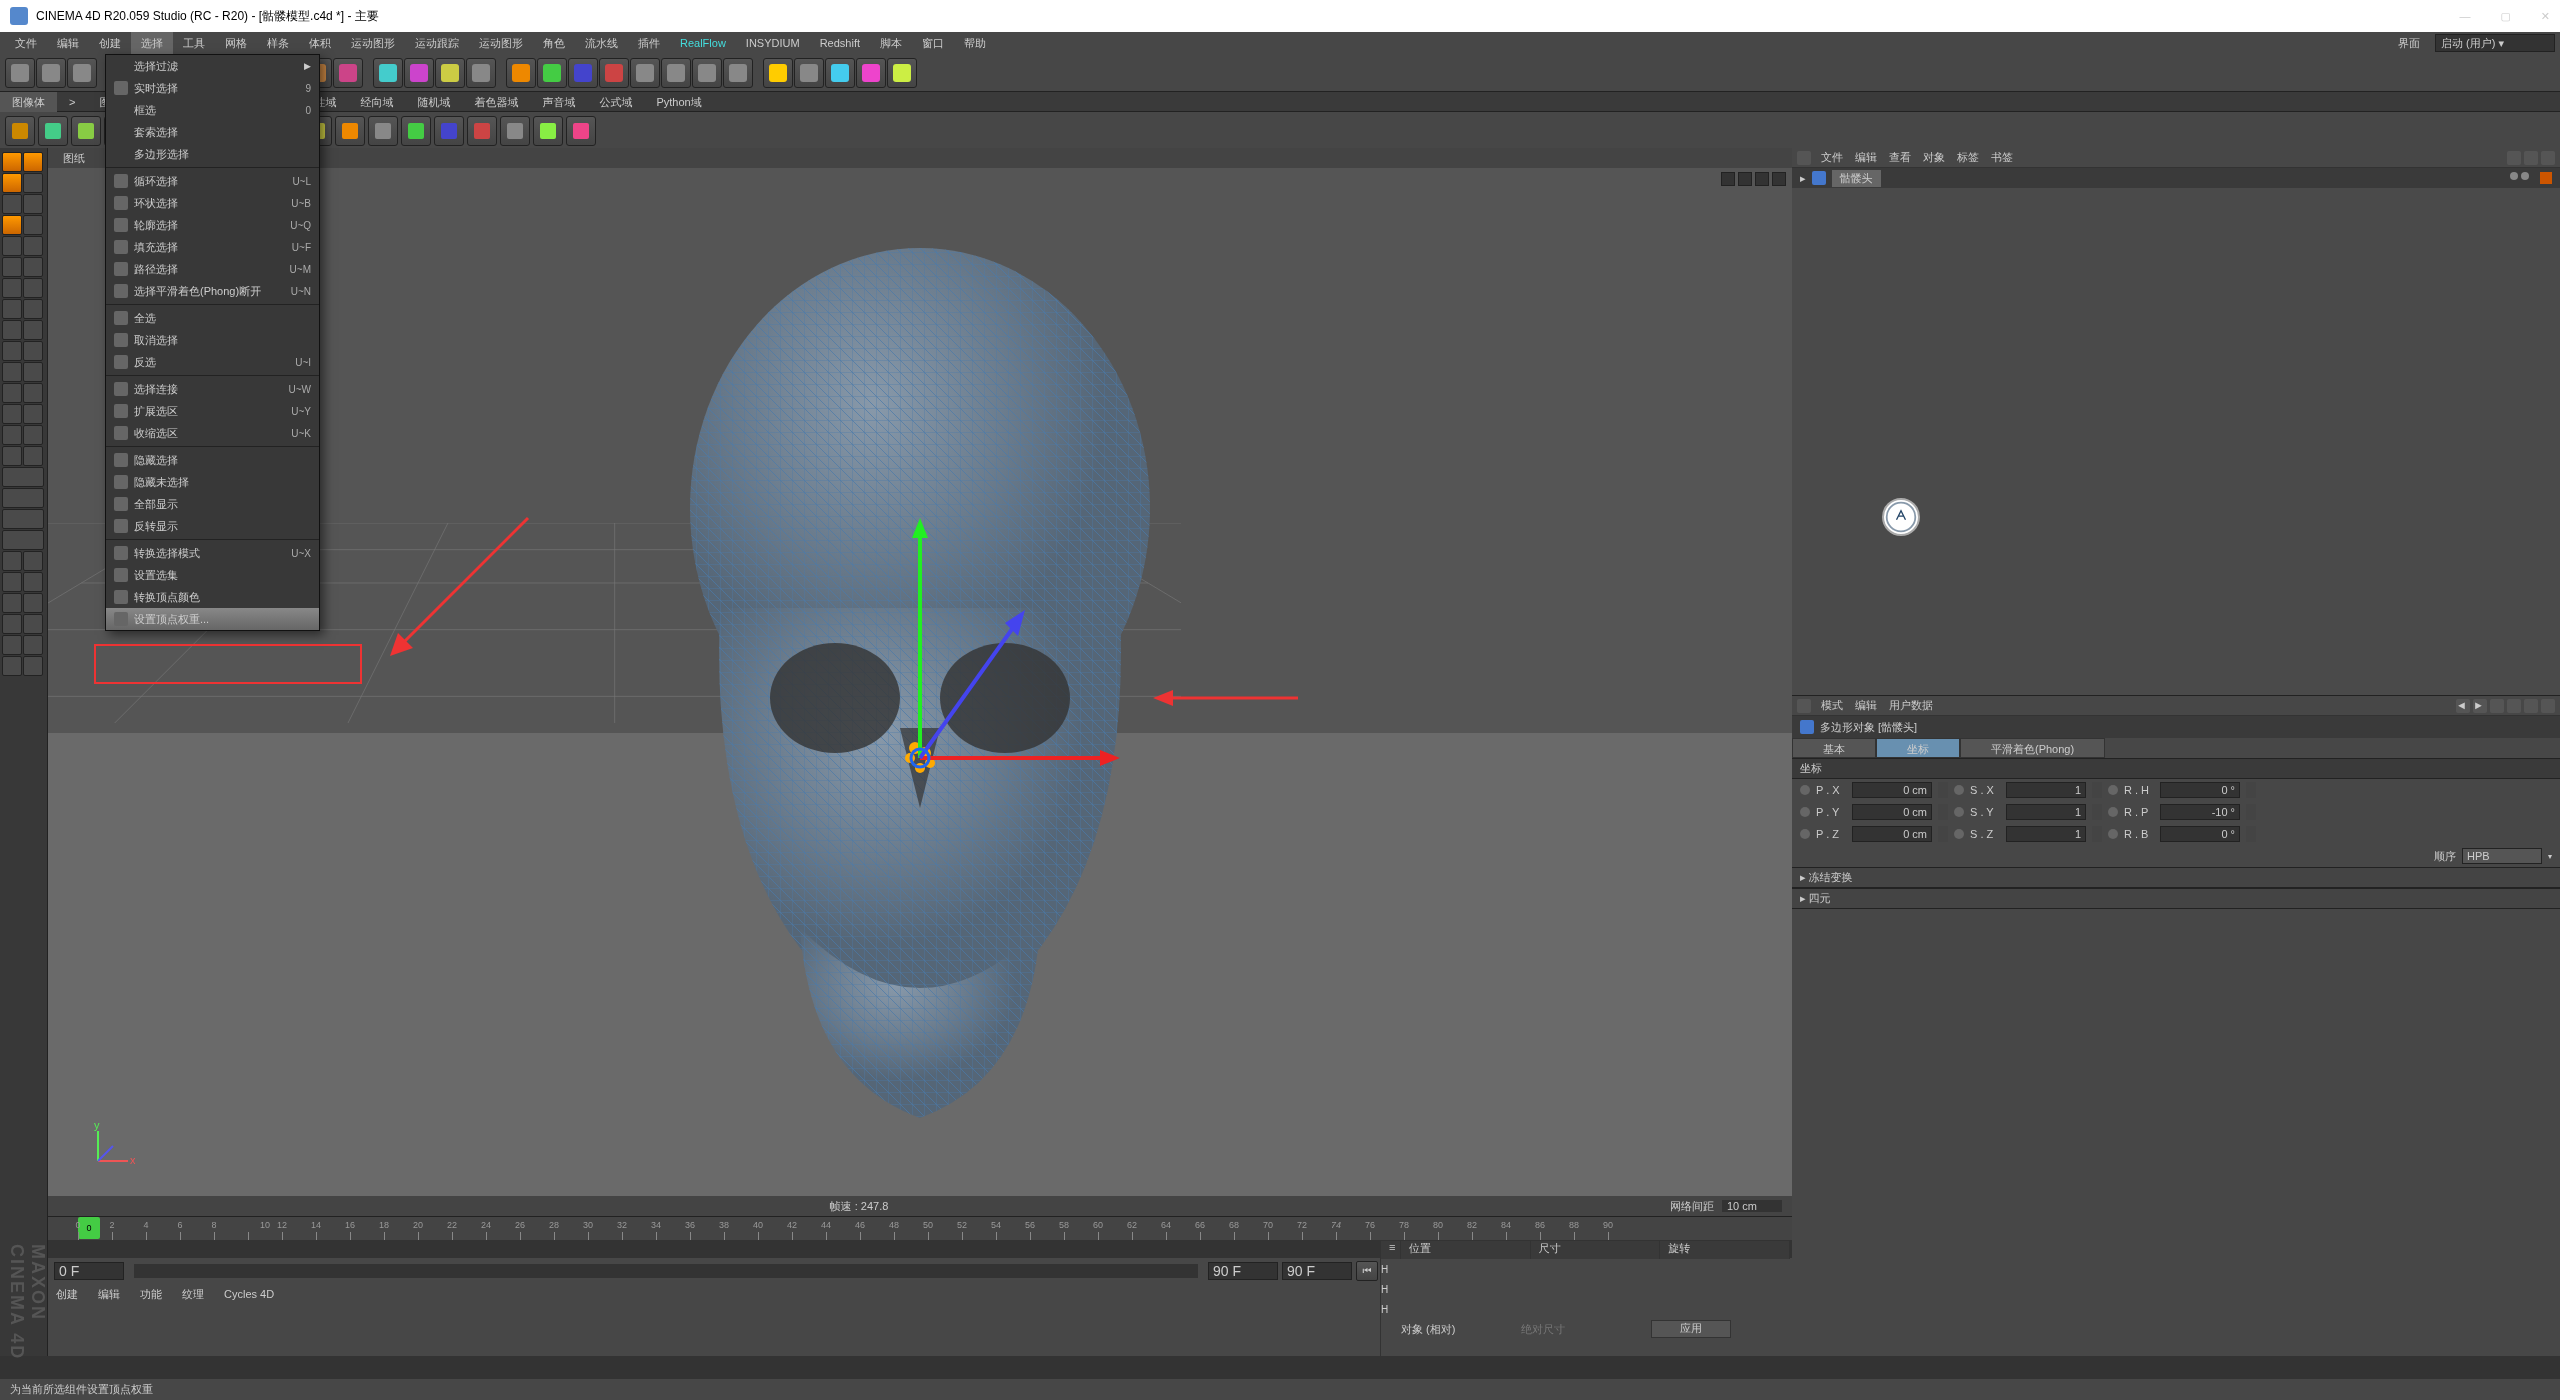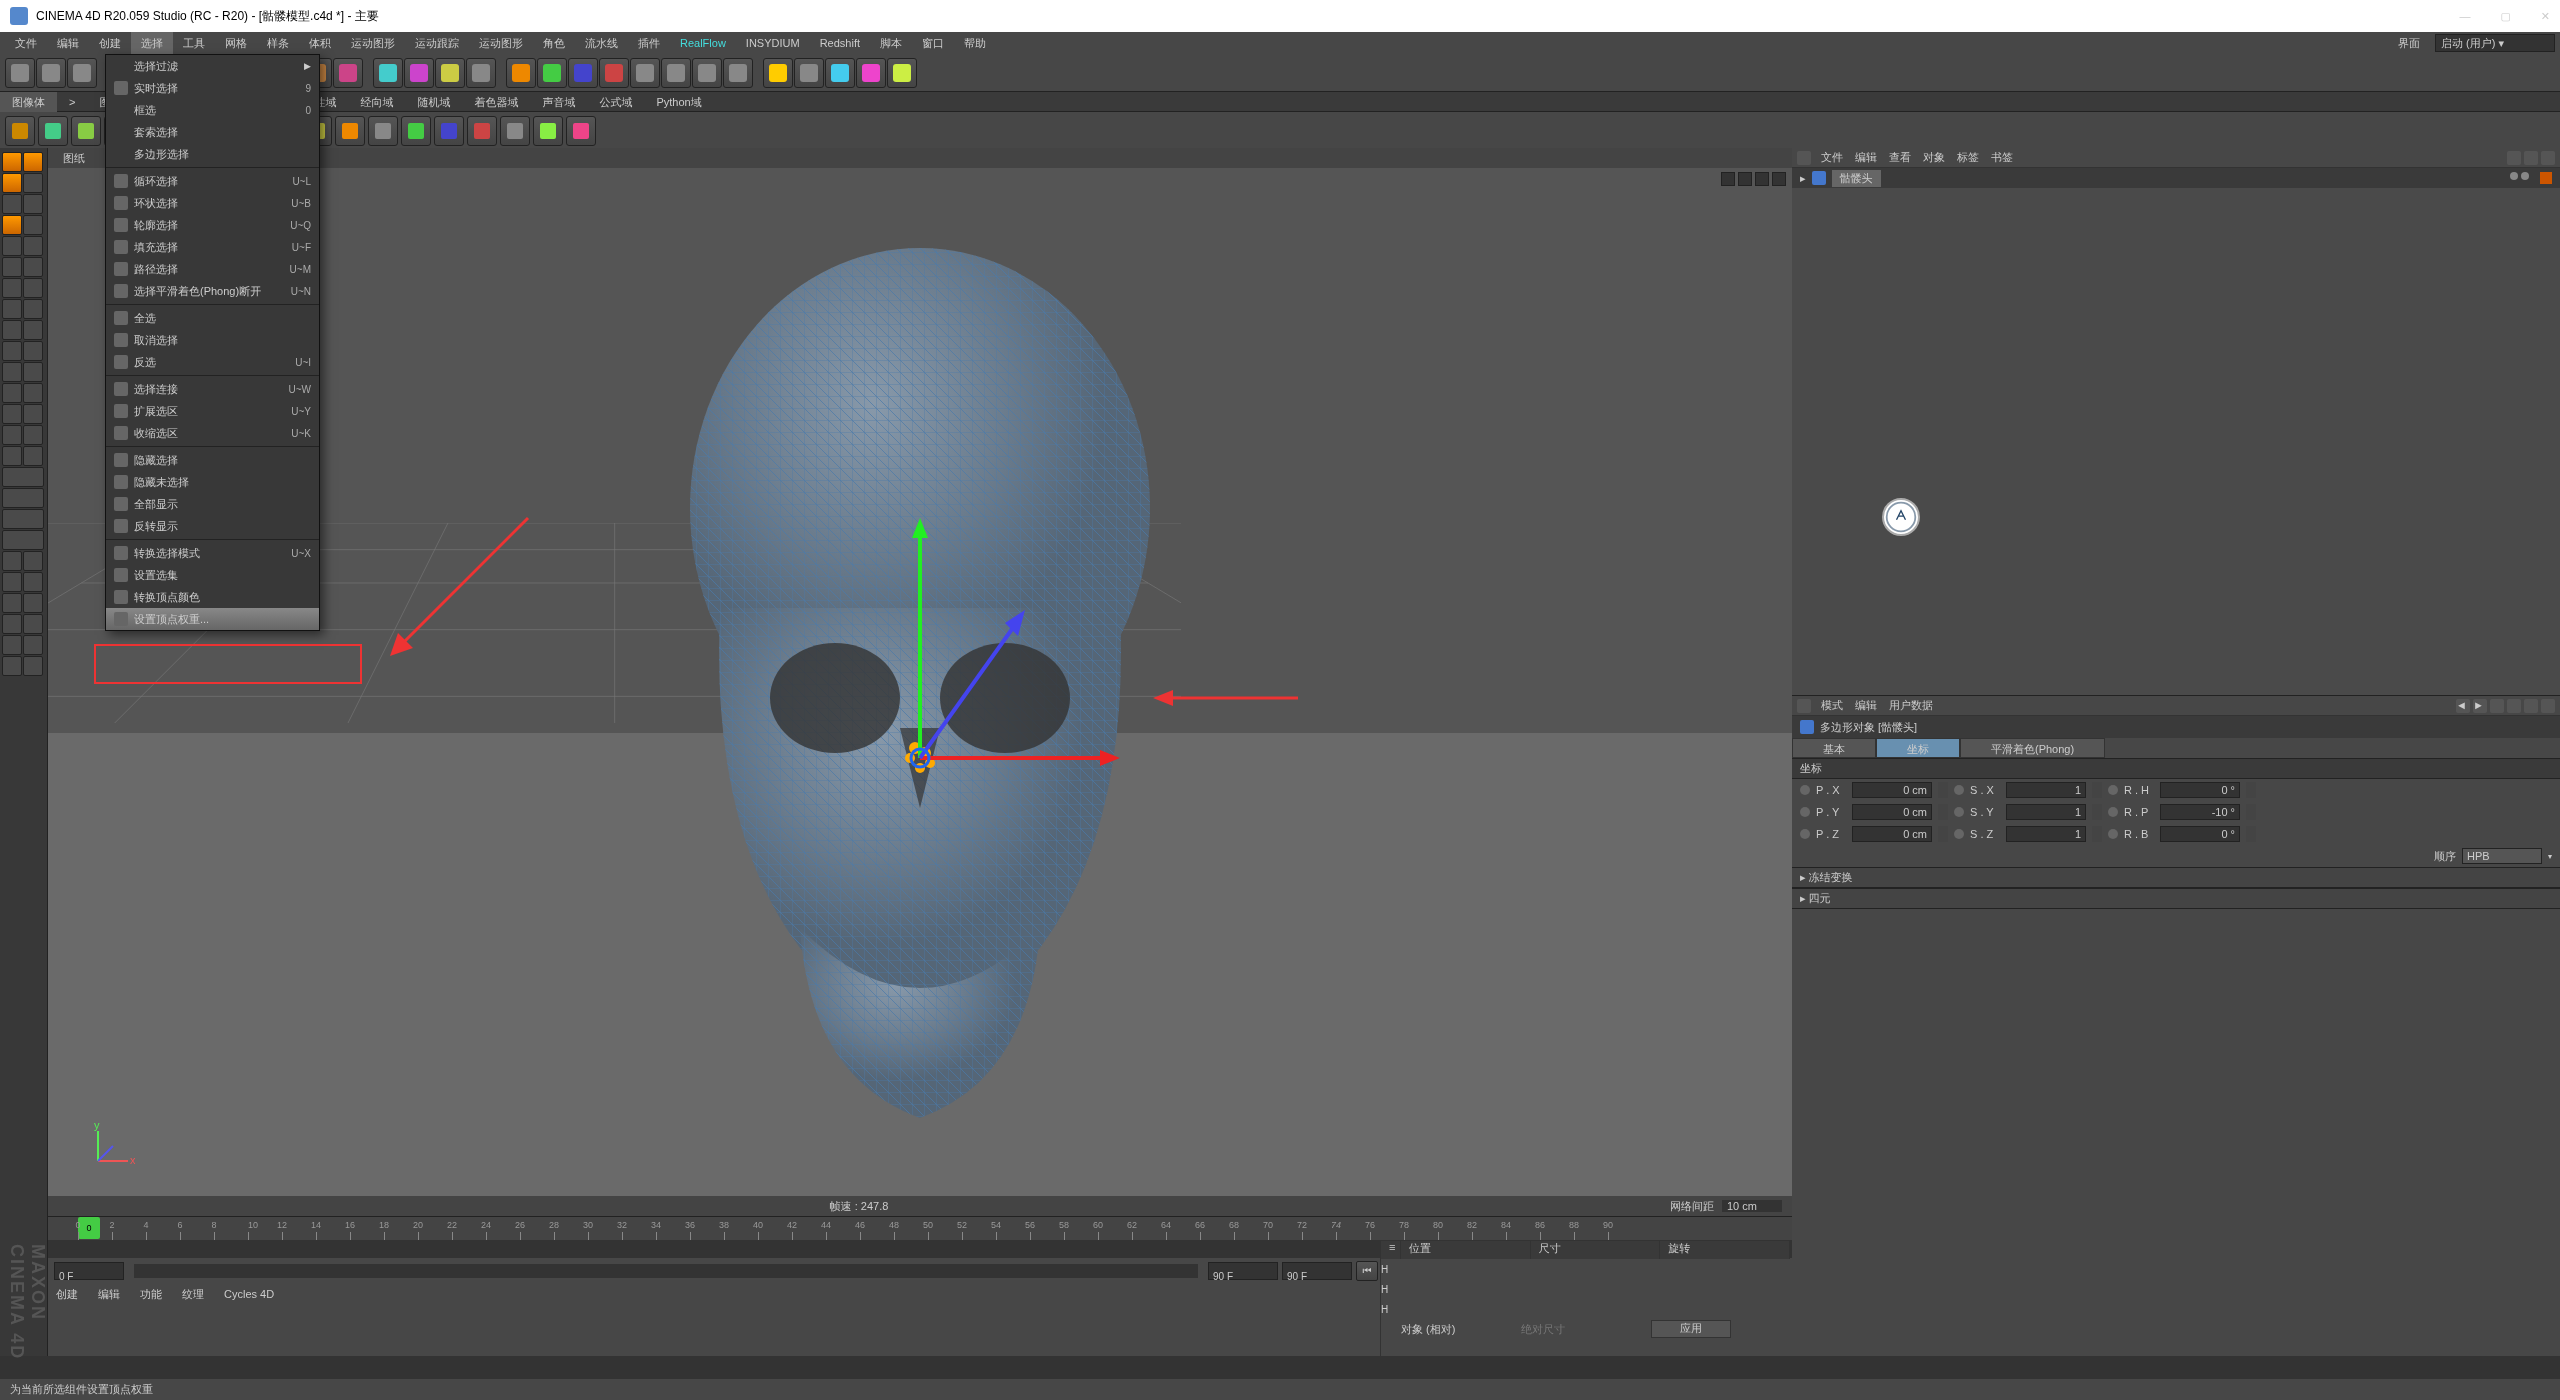--- a/index.html
+++ b/index.html
@@ -72,21 +72,21 @@
 .redarrow{position:absolute;z-index:98}
 .statusbar{position:absolute;bottom:0;left:0;right:0;height:22px;background:#474747;border-top:1px solid #333;display:flex;align-items:center;padding:0 10px;font-size:10px}
 .vwatermark{position:absolute;left:6px;bottom:40px;writing-mode:vertical-rl;font-size:18px;color:#555;font-weight:bold;letter-spacing:2px}
 .timeline{position:absolute;left:48px;right:768px;bottom:140px;height:140px;background:#474747}
 .tlruler{height:24px;background:#444;position:relative;border-top:1px solid #222}
 .tltick{position:absolute;bottom:0;width:1px;height:8px;background:#888}
 .tllabel{position:absolute;bottom:10px;font-size:9px;color:#999;transform:translateX(-50%)}
 .tlmarker{position:absolute;left:30px;top:0;width:22px;height:22px;background:#4c4;border-radius:2px;font-size:9px;text-align:center;line-height:22px;color:#000}
 .tlrow2{height:18px;background:#333;position:relative}
 .tlrow3{height:26px;display:flex;align-items:center;gap:4px;padding:0 6px;background:#474747}
-.tlrow3 .fld{width:70px;height:18px;background:#333;border:1px solid #222;padding:8px 4px;font-size:10px}
+.tlrow3 .fld{width:70px;height:18px;background:#333;border:1px solid #222;padding:0 4px;font-size:14px}
 .tlbtns{display:flex;gap:2px;margin-left:auto}
 .tlbtns .pb{width:22px;height:20px;background:linear-gradient(#555,#444);border:1px solid #222;border-radius:2px;display:flex;align-items:center;justify-content:center;font-size:10px}
 .bmenurow{height:20px;display:flex;align-items:center;padding:0 8px;gap:20px;font-size:11px;background:#474747}
 .coords{position:absolute;right:770px;bottom:44px;width:410px;height:115px;background:#474747;border-left:1px solid #333}
 .coords .chdr{height:18px;display:flex;font-size:10px;background:#3a3a3a}
 .coords .chdr span{flex:1;padding:0 8px;border-right:1px solid #333}
 .coords .crow{height:20px;display:flex;align-items:center;font-size:10px}
 .coords .abtn{width:80px;height:18px;background:#555;border:1px solid #333;text-align:center;margin-left:20px}
 .skull{position:absolute;top:60px;left:50%;transform:translateX(-50%);width:520px;height:900px}
 .grid3d{position:absolute;top:355px;left:0;right:0;height:200px}
@@ -498,21 +498,21 @@
           <div class="tllabel" style="left: 30px;">0</div>
           <div class="tltick" style="left: 64px;"></div>
           <div class="tllabel" style="left: 64px;">2</div>
           <div class="tltick" style="left: 98px;"></div>
           <div class="tllabel" style="left: 98px;">4</div>
           <div class="tltick" style="left: 132px;"></div>
           <div class="tllabel" style="left: 132px;">6</div>
           <div class="tltick" style="left: 166px;"></div>
           <div class="tllabel" style="left: 166px;">8</div>
           <div class="tltick" style="left: 200px;"></div>
-          <div class="tllabel" style="left: 205px;">10</div>
+          <div class="tllabel" style="left: 217px;">10</div>
           <div class="tltick" style="left: 234px;"></div>
           <div class="tllabel" style="left: 234px;">12</div>
           <div class="tltick" style="left: 268px;"></div>
           <div class="tllabel" style="left: 268px;">14</div>
           <div class="tltick" style="left: 302px;"></div>
           <div class="tllabel" style="left: 302px;">16</div>
           <div class="tltick" style="left: 336px;"></div>
           <div class="tllabel" style="left: 336px;">18</div>
           <div class="tltick" style="left: 370px;"></div>
           <div class="tllabel" style="left: 370px;">20</div>

